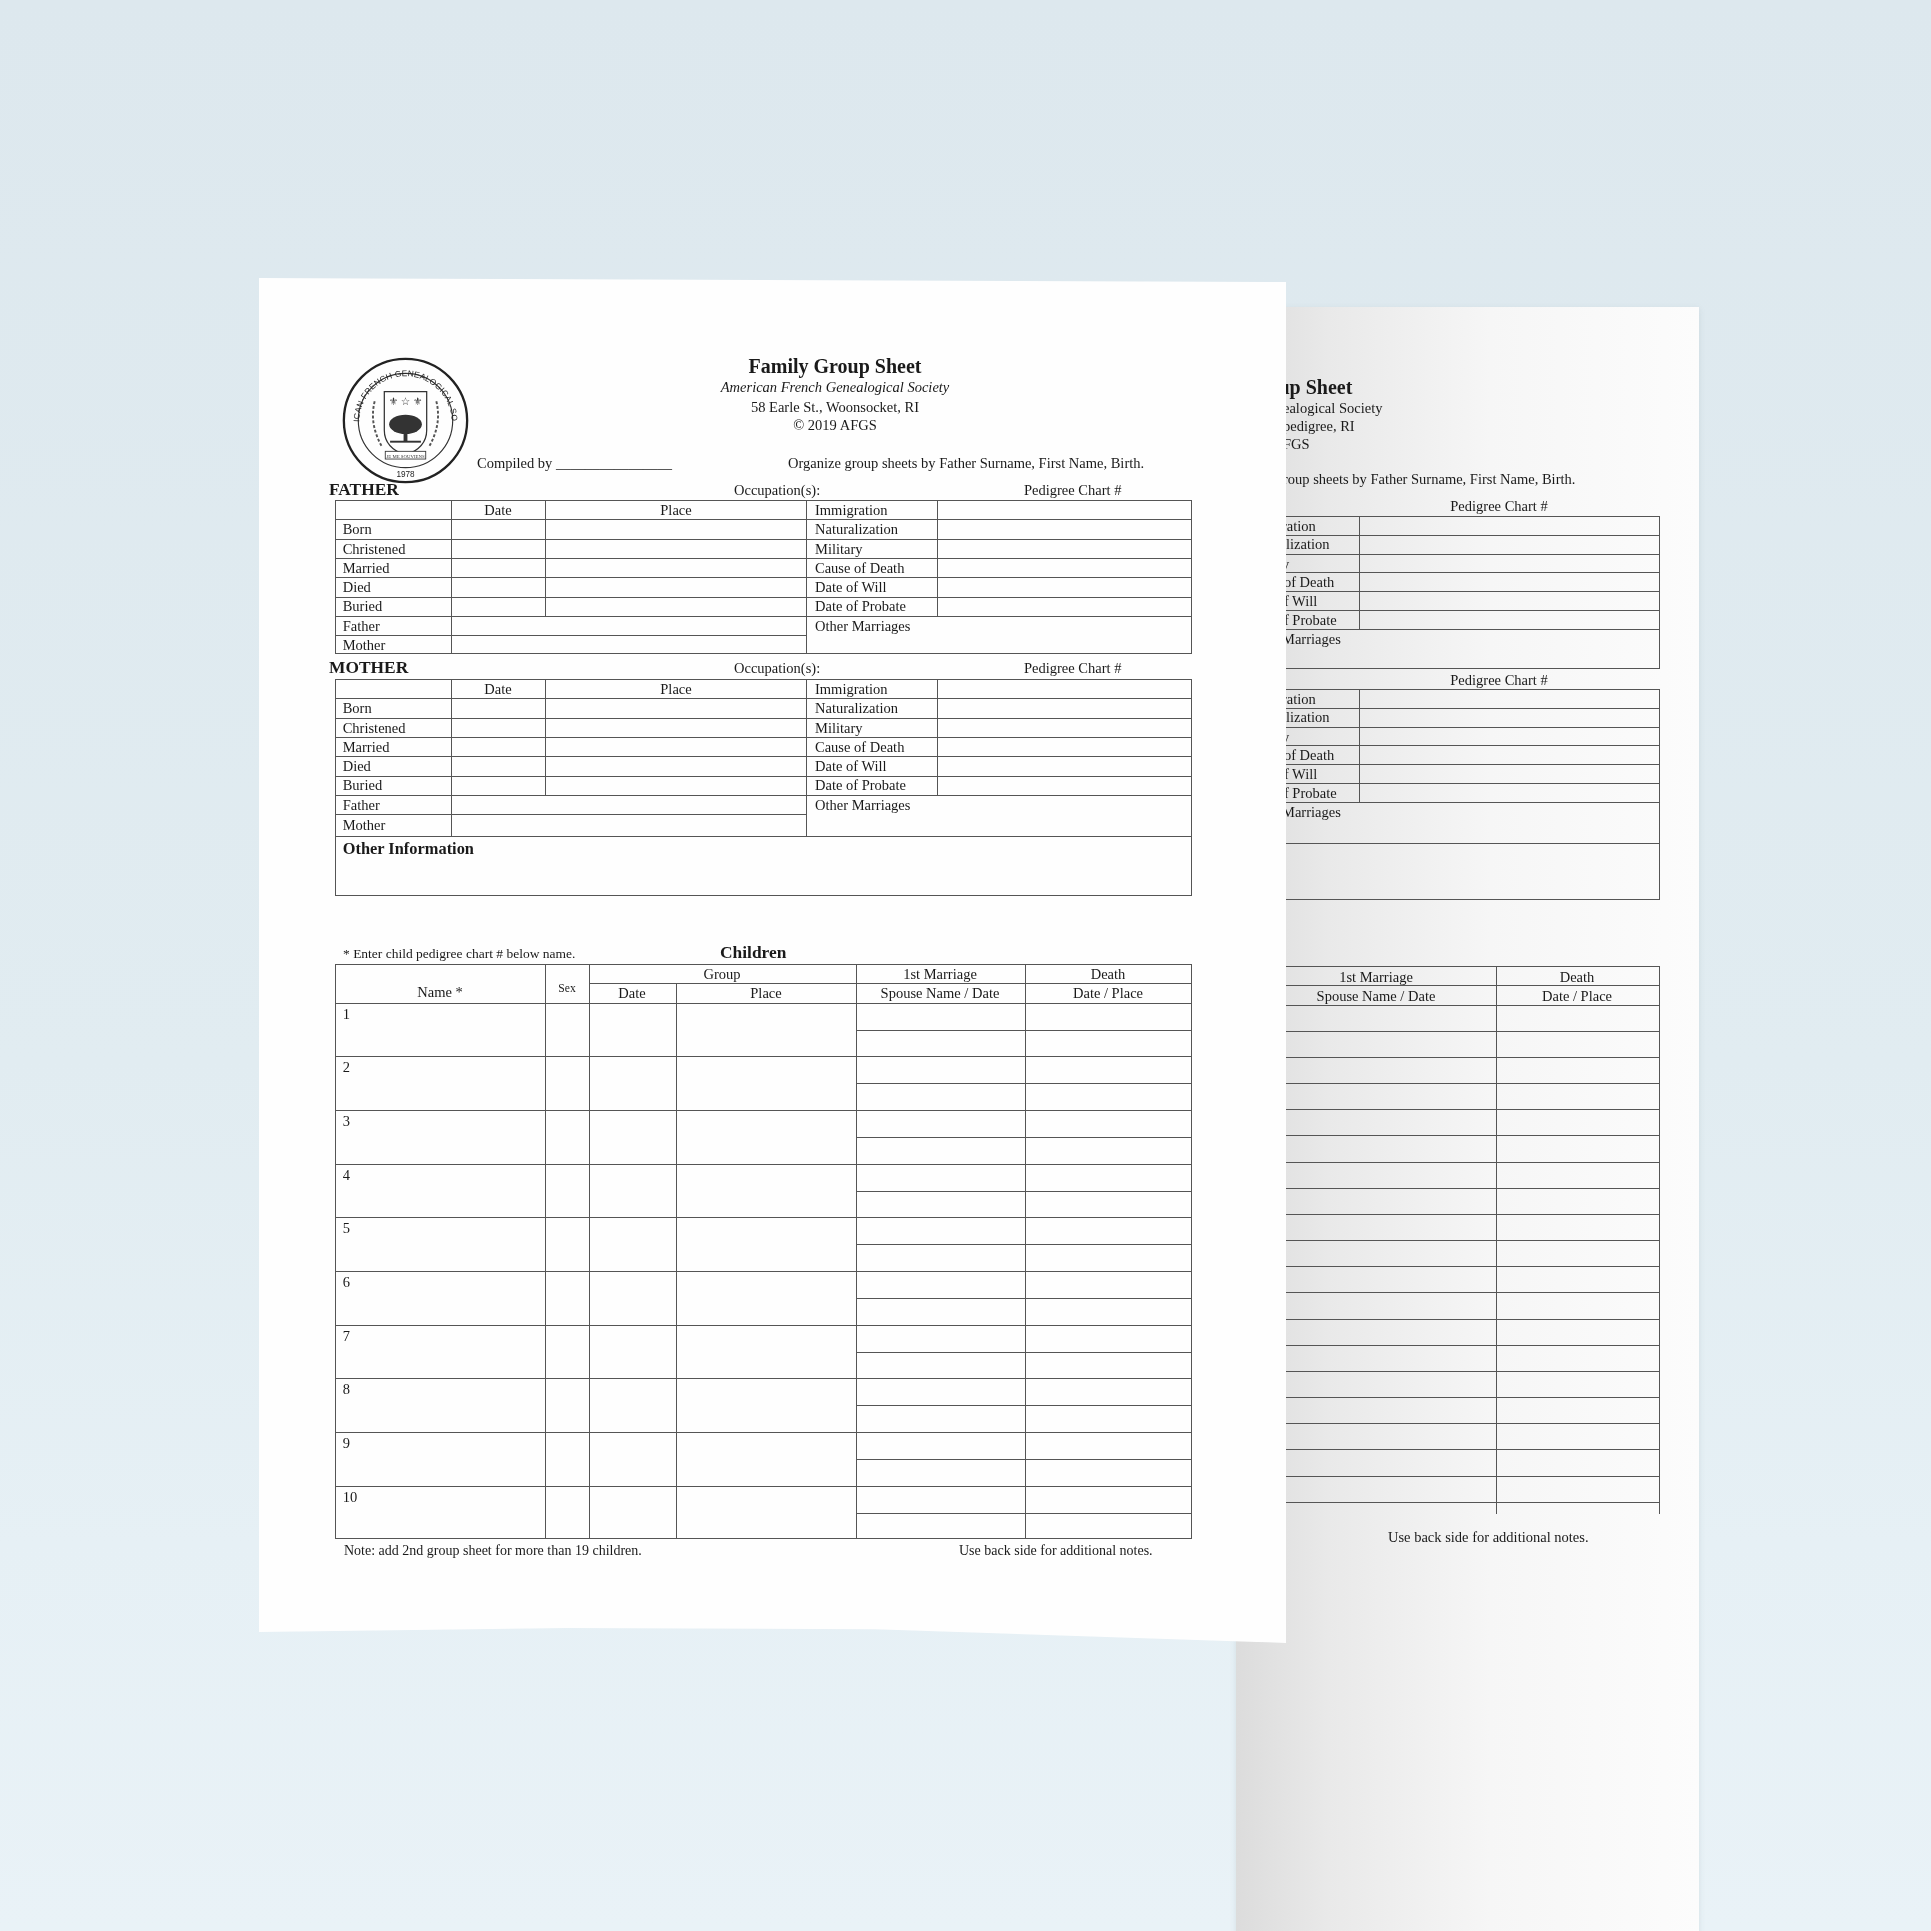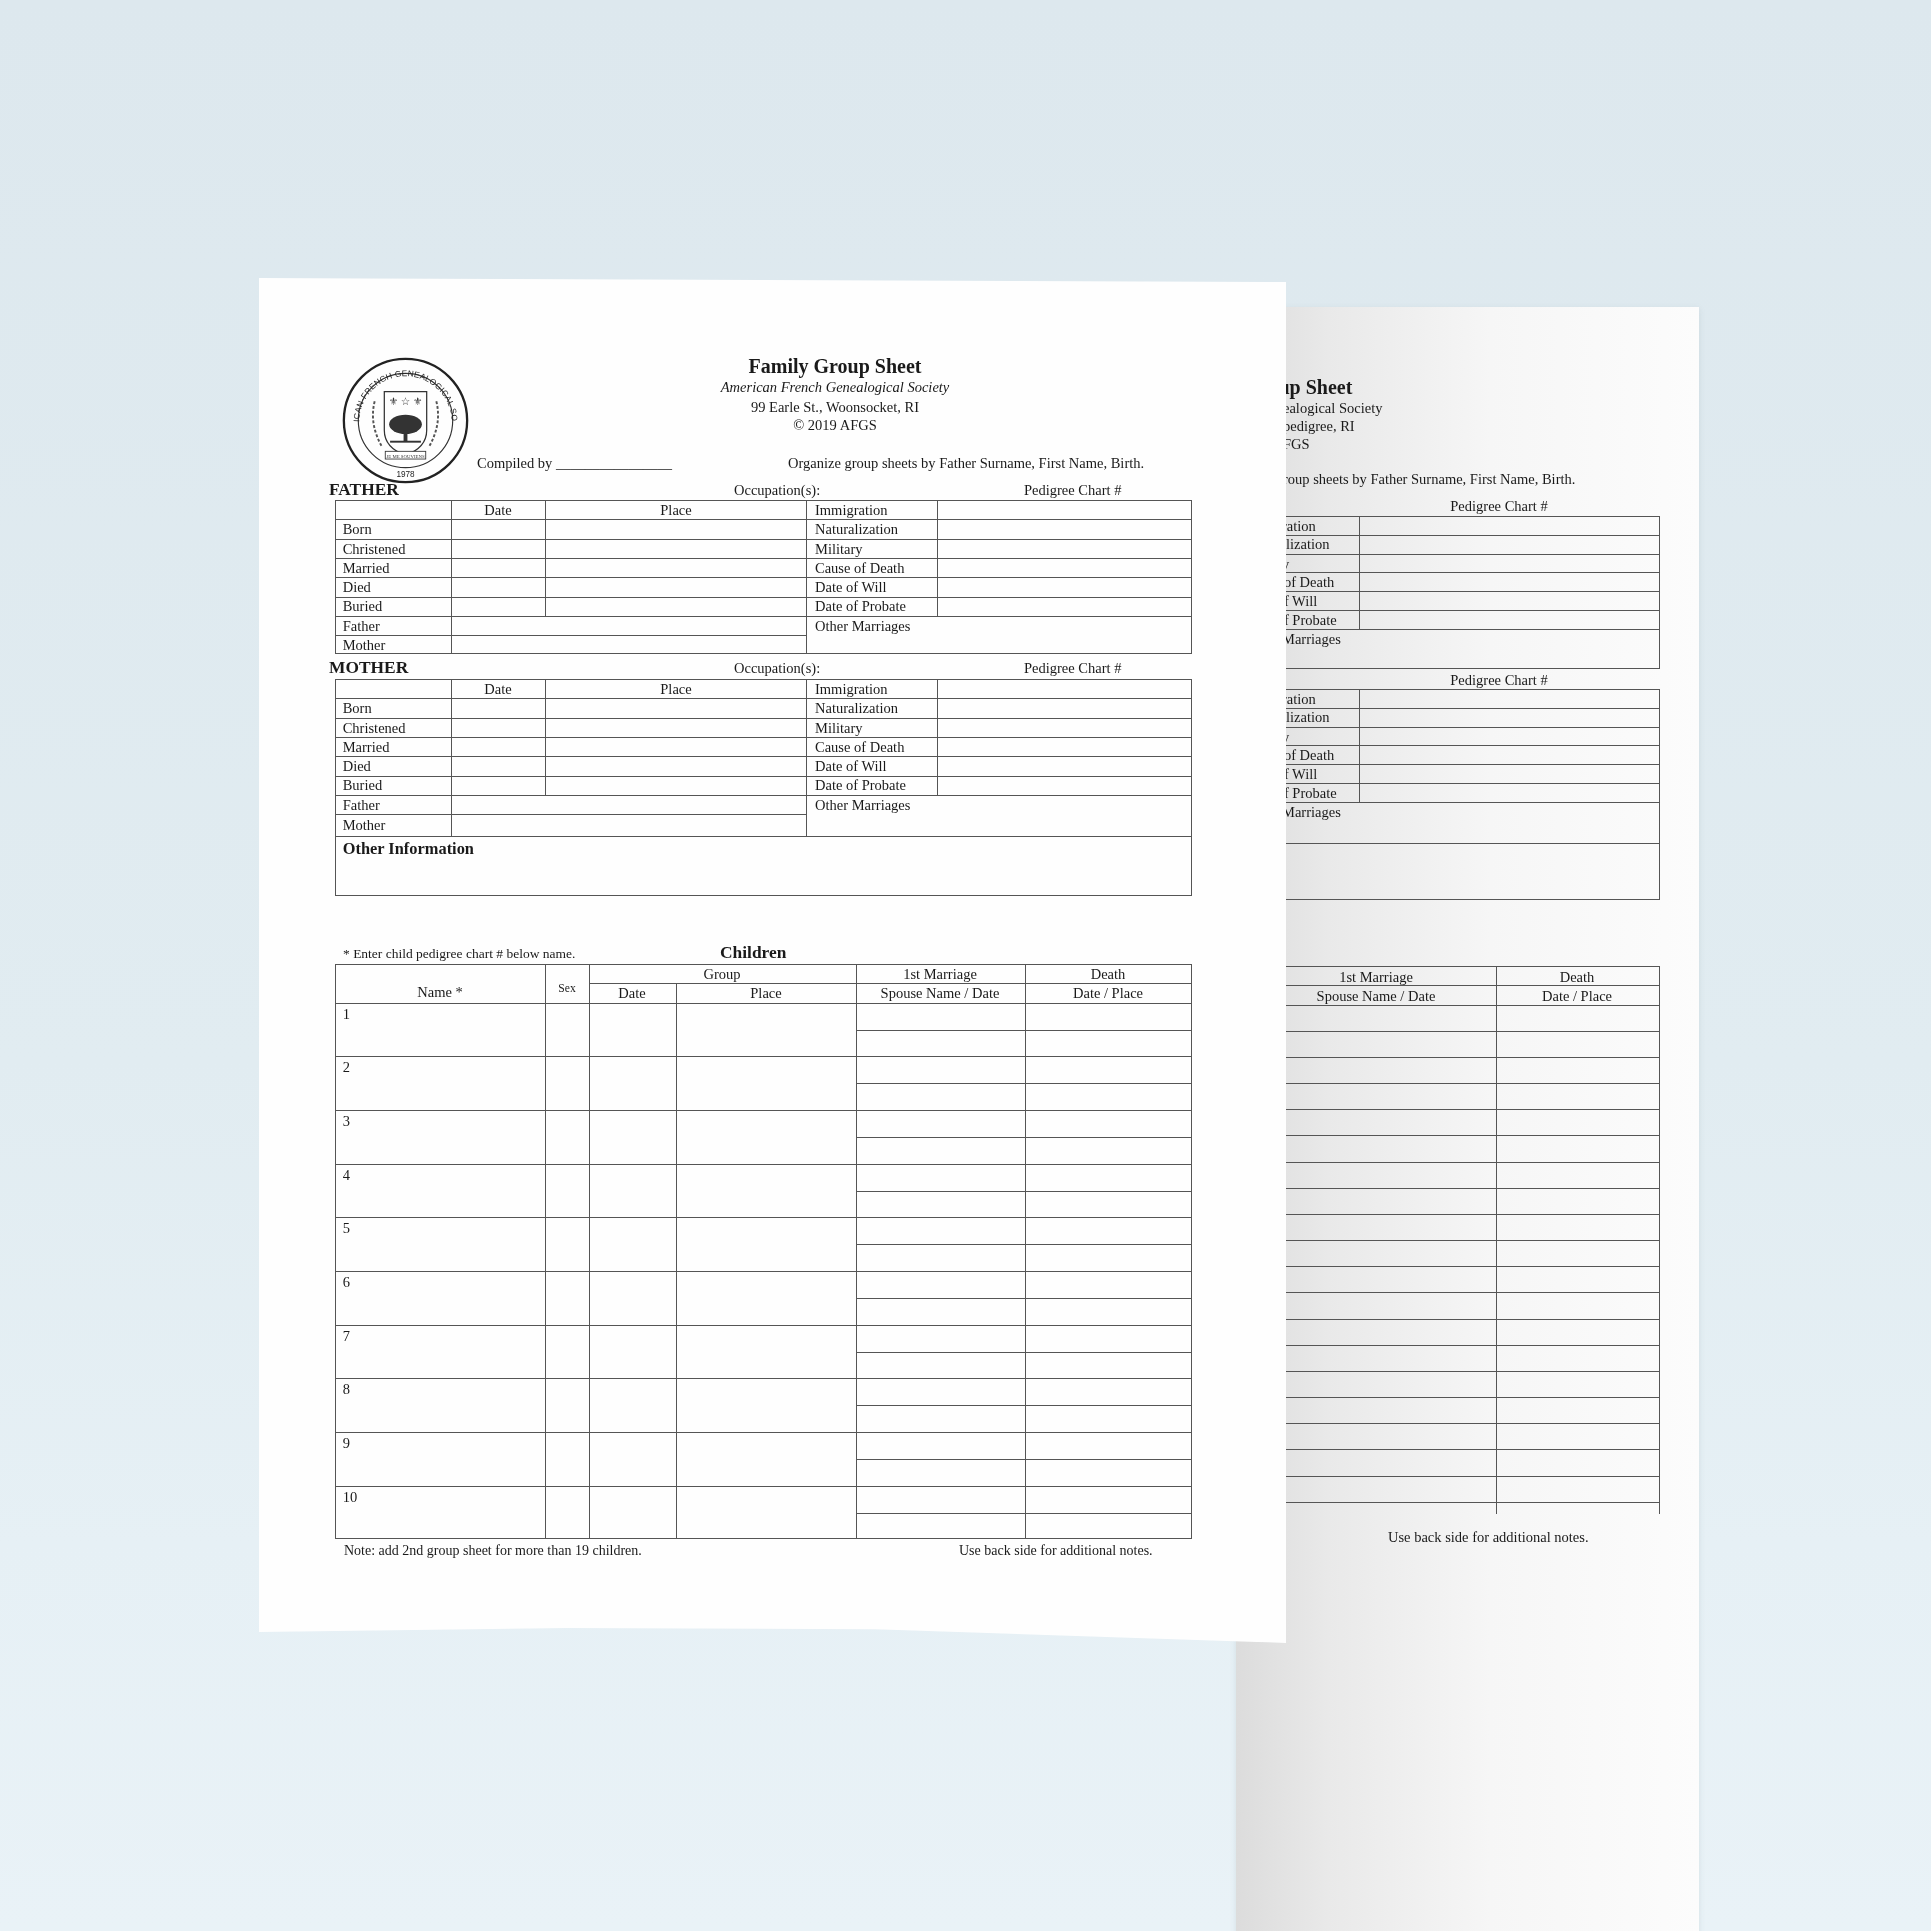--- a/index.html
+++ b/index.html
@@ -144,21 +144,21 @@
     <rect x="47" y="100" width="42" height="8" fill="#fff" stroke="#333" stroke-width="0.9"></rect>
     <text x="68" y="106.5" font-size="5" text-anchor="middle" fill="#333" font-family="'Liberation Serif', serif">JE ME SOUVIENS</text>
 
     <path d="M 36 48 Q 30 72 44 96" fill="none" stroke="#555" stroke-width="2" stroke-dasharray="3 2"></path>
     <path d="M 100 48 Q 106 72 92 96" fill="none" stroke="#555" stroke-width="2" stroke-dasharray="3 2"></path>
     <text x="68" y="127" font-size="8.5" text-anchor="middle" fill="#222" font-family="'Liberation Sans', sans-serif">1978</text>
   </svg>
 
   <div class="t title ctr" style="left:576px; top:78px;">Family Group Sheet</div>
   <div class="t ctr" style="left:576px; top:102px;font-style:italic;">American French Genealogical Society</div>
-  <div class="t ctr" style="left:576px; top:122px;">99 Earle St., Woonsocket, RI</div>
+  <div class="t ctr" style="left:576px; top:122px;">58 Earle St., Woonsocket, RI</div>
   <div class="t ctr" style="left:576px; top:140px;">© 2019 AFGS</div>
   <div class="t" style="left:218px; top:178px;">Compiled by ________________</div>
   <div class="t" style="left:529px; top:178px;">Organize group sheets by Father Surname, First Name, Birth.</div>
 
   <div class="t sect" style="left:70px; top:203px;">FATHER</div>
   <div class="t" style="left:475px; top:205px;">Occupation(s):</div>
   <div class="t" style="left:765px; top:205px;">Pedigree Chart #</div>
 
   <div class="abs" id="father-table" style="left:76px; top:222px; width:857px; height:154px;">
 

